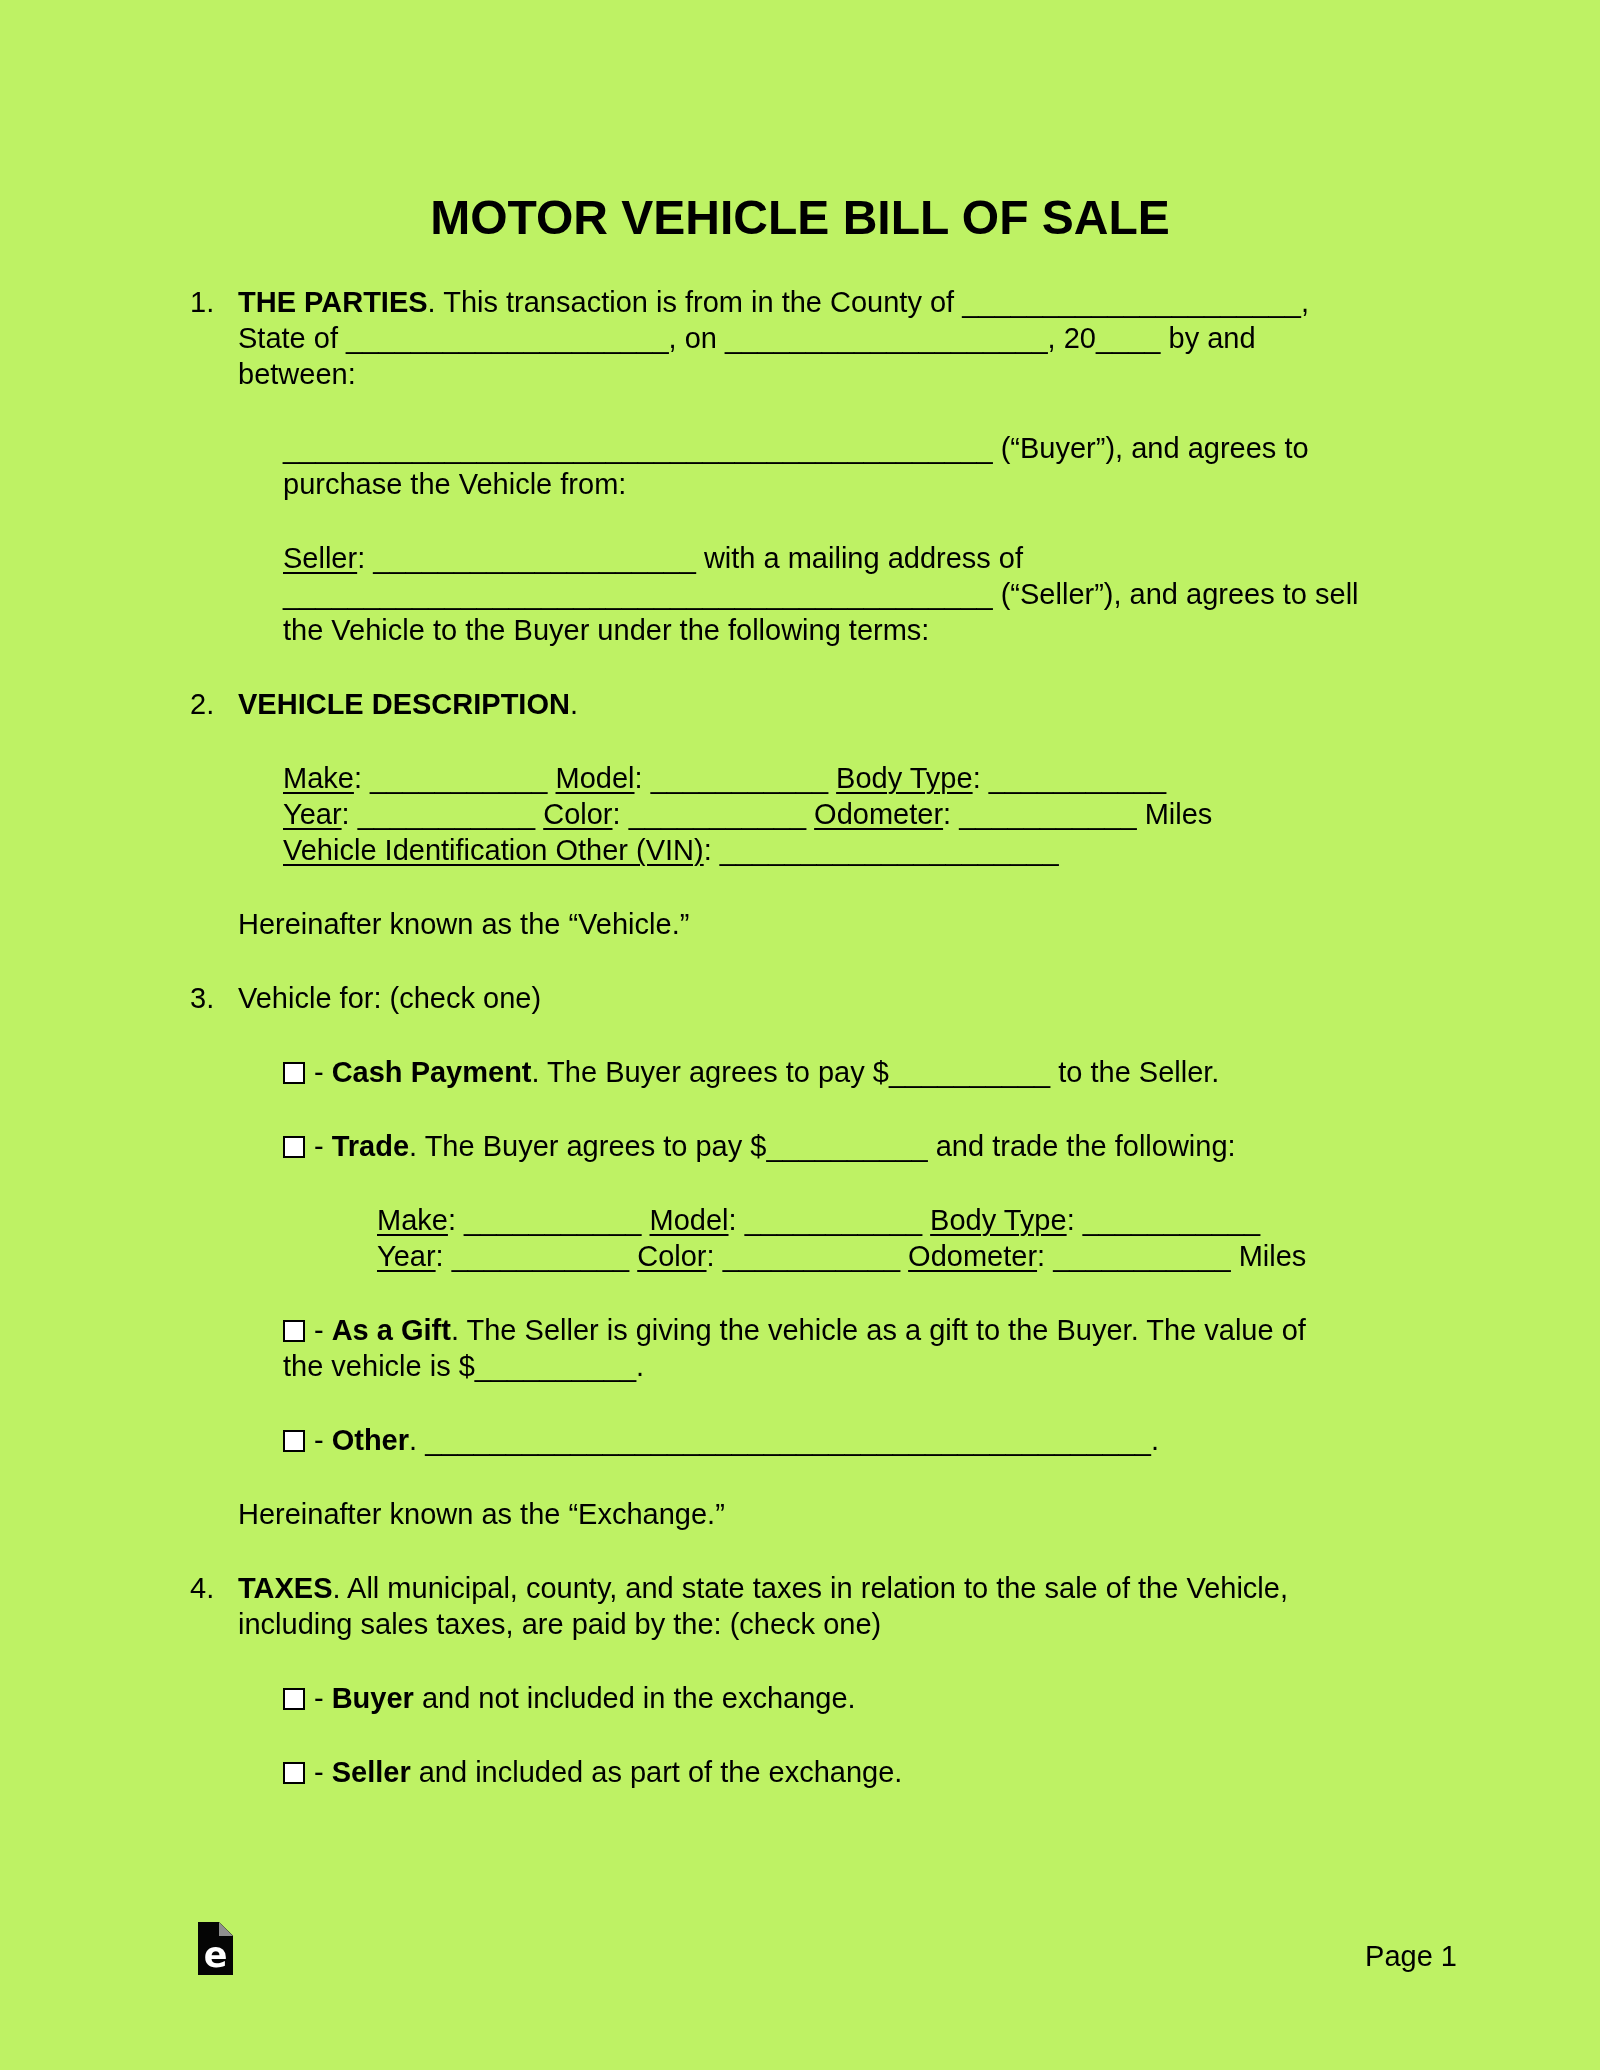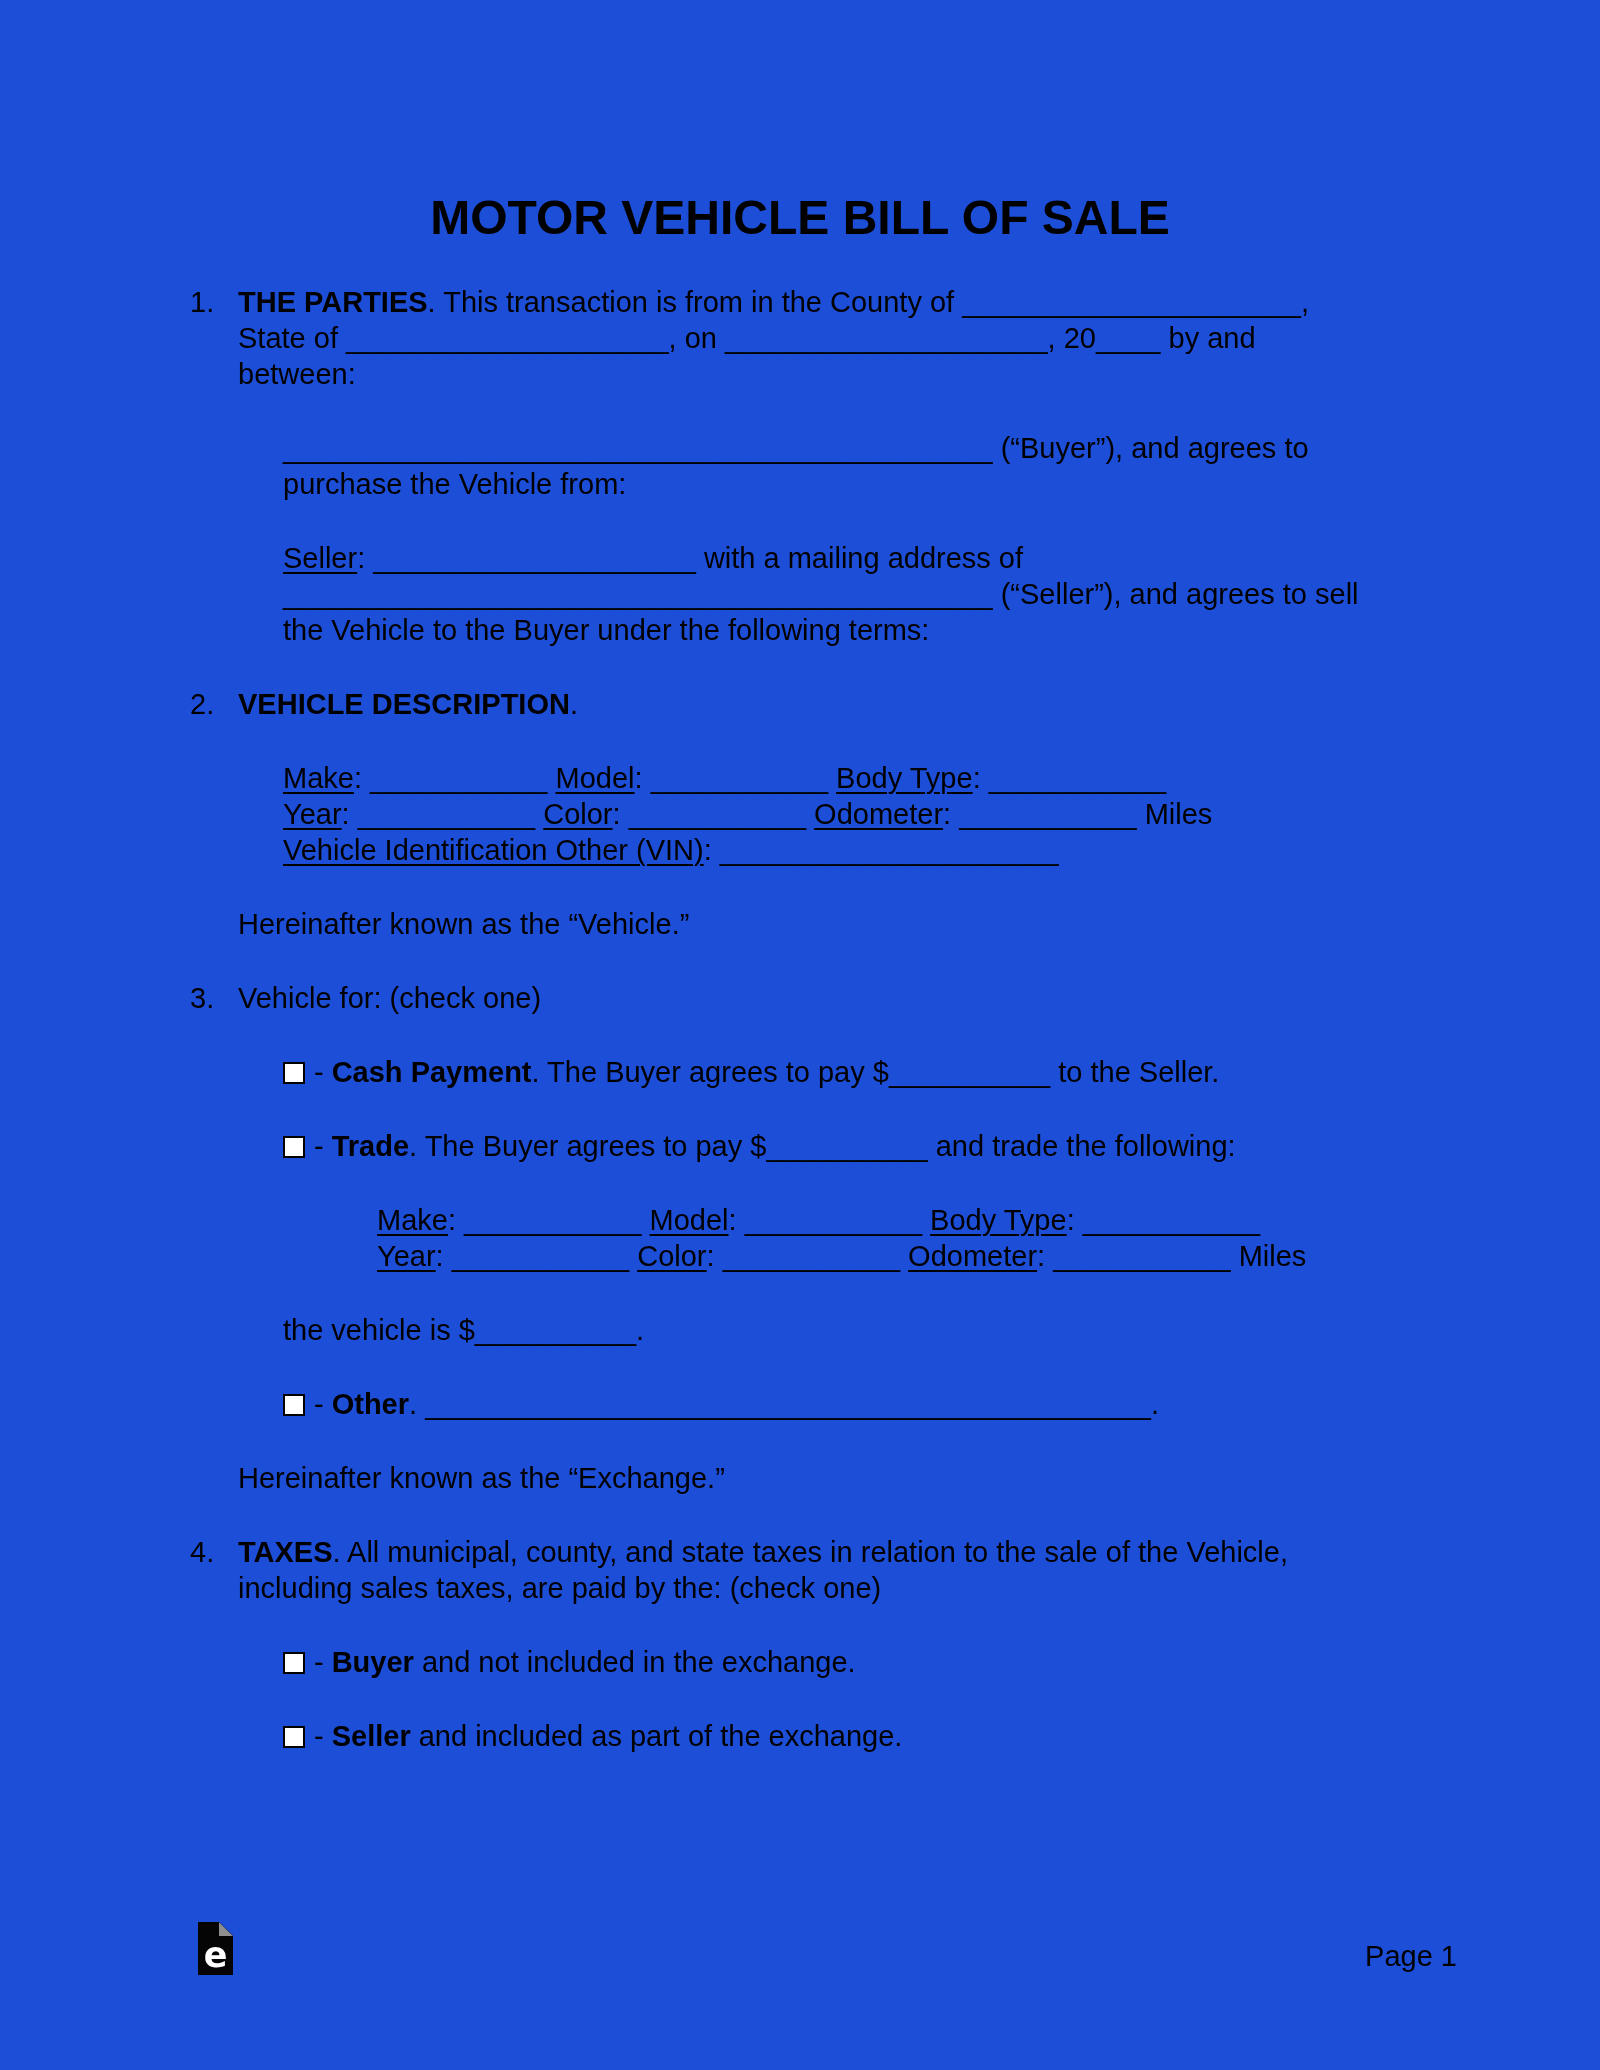--- a/index.html
+++ b/index.html
@@ -1,19 +1,19 @@
 <!DOCTYPE html>
 <html><head>
 <meta charset="utf-8">
 <style>
   *{box-sizing:border-box;}
   html,body{margin:0;padding:0;}
   body{width:1600px;height:2070px;background:#ffffff;color:#000;
        font-family:"Liberation Sans","DejaVu Sans",sans-serif;}
-  .page{position:relative;width:1600px;height:2070px;overflow:hidden;padding-top:190px;background:#1d4ed8;}
+  .page{position:relative;width:1600px;height:2070px;overflow:hidden;padding-top:190px;background:#bef264;}
   .title{text-align:center;font-size:48px;font-weight:700;line-height:56px;margin:0;}
   .content{margin-top:38px;padding-left:190px;font-size:29px;line-height:36px;}
   .block{margin-bottom:38px;}
   .row{display:flex;}
   .num{width:48px;flex:0 0 48px;}
   .lines{flex:1 1 auto;min-width:0;}
   .line{white-space:nowrap;}
   .note{padding-left:48px;}
   .ind1{padding-left:93px;}
   .ind2{padding-left:187px;}
@@ -95,20 +95,21 @@
     <div class="block ind1">
       <div class="line"><span class="cb"></span><span class="sep">-</span><span class="b">Trade</span><span>. The Buyer agrees to pay $__________ and trade the following:</span></div>
     </div>
 
     <div class="block ind2">
       <div class="line"><span class="u">Make</span><span>: ___________ </span><span class="u">Model</span><span>: ___________ </span><span class="u">Body Type</span><span>: ___________</span></div>
       <div class="line"><span class="u">Year</span><span>: ___________ </span><span class="u">Color</span><span>: ___________ </span><span class="u">Odometer</span><span>: ___________ </span><span>Miles</span></div>
     </div>
 
     <div class="block ind1">
+      <div class="line"><span class="cb"></span><span class="sep">-</span><span class="b">As a Gift</span><span>. The Seller is giving the vehicle as a gift to the Buyer. The value of</span></div>
       <div class="line">the vehicle is $__________.</div>
     </div>
 
     <div class="block ind1">
       <div class="line"><span class="cb"></span><span class="sep">-</span><span class="b">Other</span><span>. _____________________________________________.</span></div>
     </div>
 
     <div class="block note">
       <div class="line">Hereinafter known as the “Exchange.”</div>
     </div>

